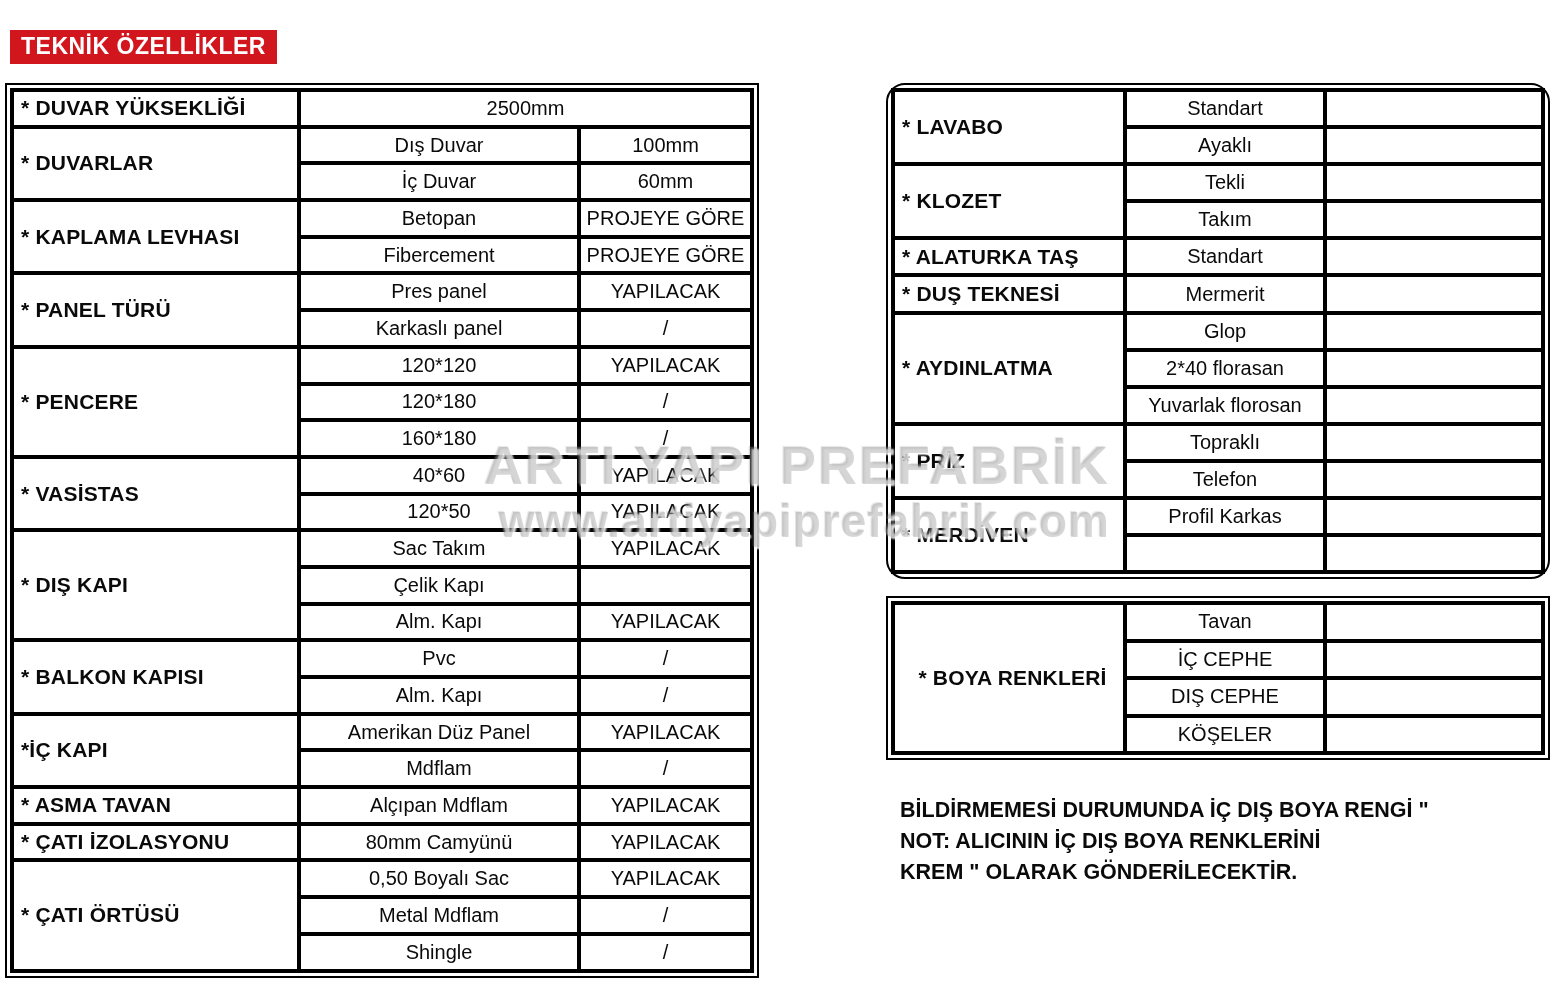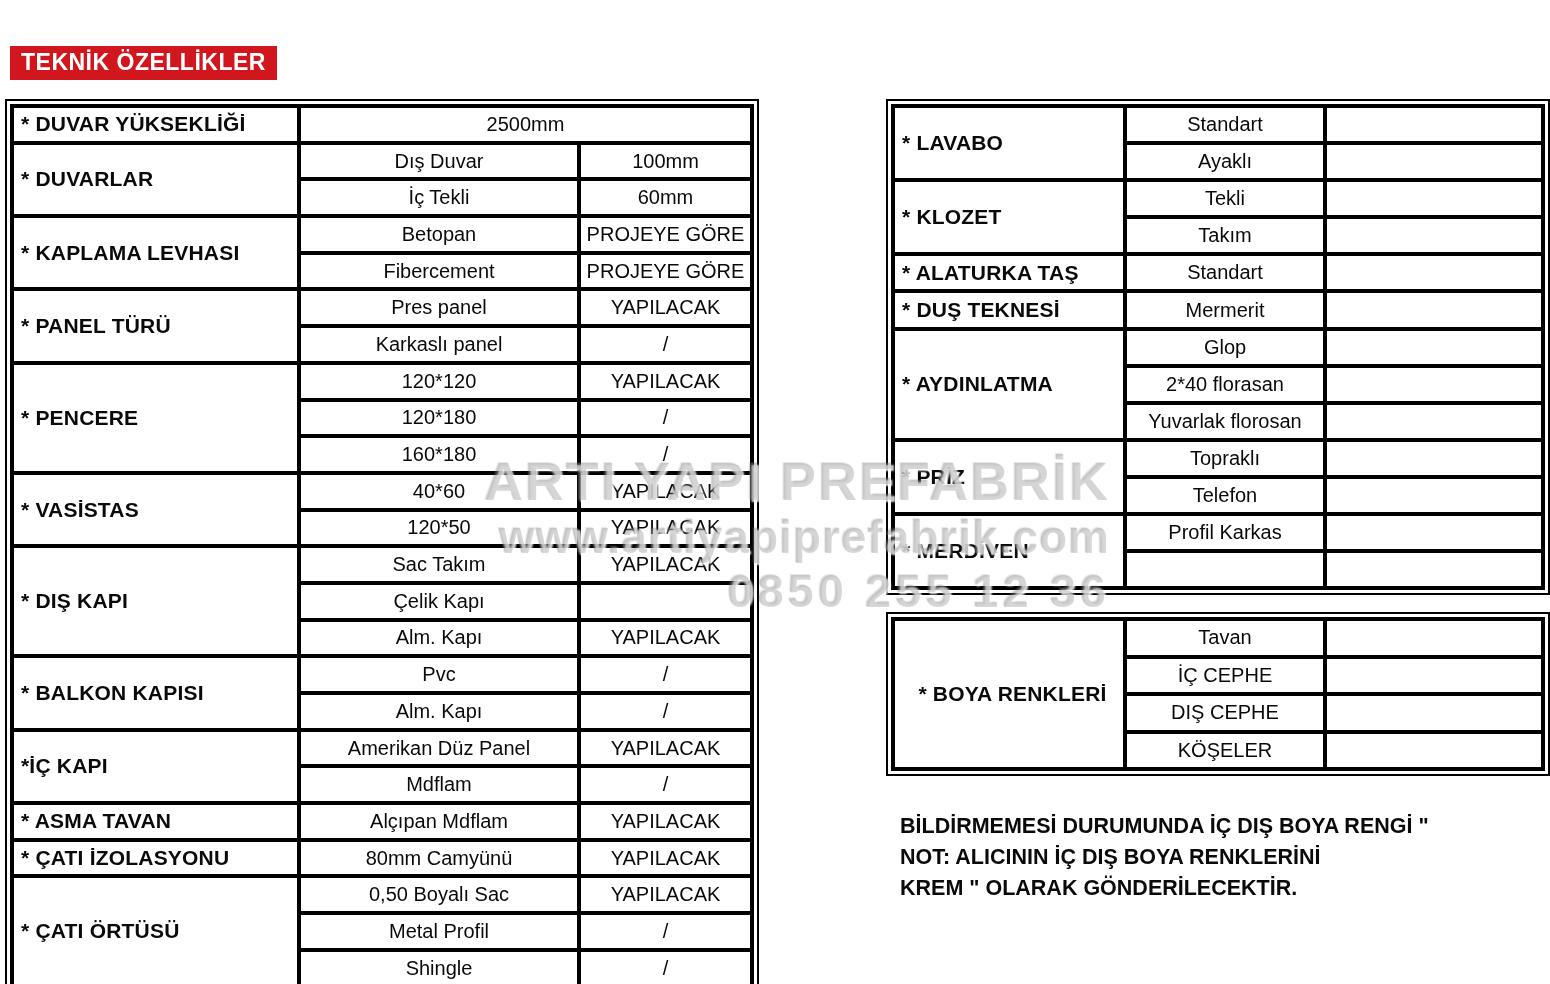--- a/index.html
+++ b/index.html
@@ -3,21 +3,21 @@
 <meta charset="utf-8">
 <style>
   html, body {
     margin: 0; padding: 0;
     width: 1550px; height: 984px;
     background: #ffffff;
     font-family: "Liberation Sans", sans-serif;
     color: #0a0a0a;
     overflow: hidden;
   }
-  #stage { position: relative; width: 1550px; height: 792px; margin-top: 16px; }
+  #stage { position: relative; width: 1550px; height: 792px; }
 
   .banner {
     position: absolute; left: 10px; top: 30px;
     background: #d2161e; color: #ffffff;
     font-weight: bold; font-size: 23px;
     padding: 3px 11px 4px 11px;
     letter-spacing: 0.5px;
     white-space: nowrap;
   }
 
@@ -45,21 +45,21 @@
   }
   table.spec td.opt, table.spec td.val {
     font-size: 20px;
     text-align: center;
   }
   #left-table  td { height: 32.7px; }
   #right-table td { height: 33.1px; }
   #paint-table td { height: 33.5px; text-align: center; }
 
   #left-table  { left: 10px;  top: 88px;  width: 740px; }
-  #right-table { left: 891px; top: 88px;  width: 650px; }
+  #right-table { left: 891px; top: 88px;  width: 650px; border-radius: 14px; }
   #paint-table { left: 891px; top: 601px; width: 650px; }
 
   .note {
     position: absolute; left: 900px; top: 795px; width: 600px;
     font-weight: bold; font-size: 21.5px; line-height: 31px;
     white-space: nowrap;
   }
 
   .watermark {
     position: absolute; left: 470px; top: 436px; width: 640px;
@@ -91,21 +91,21 @@
         <tr>
           <td class="cat" rowspan="1">* DUVAR YÜKSEKLİĞİ</td>
           <td class="opt" colspan="2">2500mm</td>
         </tr>
         <tr>
           <td class="cat" rowspan="2">* DUVARLAR</td>
           <td class="opt">Dış Duvar</td>
           <td class="val">100mm</td>
         </tr>
         <tr>
-          <td class="opt">İç Tekli</td>
+          <td class="opt">İç Duvar</td>
           <td class="val">60mm</td>
         </tr>
         <tr>
           <td class="cat" rowspan="2">* KAPLAMA LEVHASI</td>
           <td class="opt">Betopan</td>
           <td class="val">PROJEYE GÖRE</td>
         </tr>
         <tr>
           <td class="opt">Fibercement</td>
           <td class="val">PROJEYE GÖRE</td>
@@ -181,21 +181,21 @@
           <td class="cat" rowspan="1">* ÇATI İZOLASYONU</td>
           <td class="opt">80mm Camyünü</td>
           <td class="val">YAPILACAK</td>
         </tr>
         <tr>
           <td class="cat" rowspan="3">* ÇATI ÖRTÜSÜ</td>
           <td class="opt">0,50 Boyalı Sac</td>
           <td class="val">YAPILACAK</td>
         </tr>
         <tr>
-          <td class="opt">Metal Profil</td>
+          <td class="opt">Metal Mdflam</td>
           <td class="val">/</td>
         </tr>
         <tr>
           <td class="opt">Shingle</td>
           <td class="val">/</td>
         </tr>
       </tbody>
   </table>
 
   <table class="spec" id="right-table">
@@ -296,16 +296,15 @@
 
   <div class="note">
     <div>BİLDİRMEMESİ DURUMUNDA İÇ DIŞ BOYA RENGİ "</div>
     <div>NOT: ALICININ İÇ DIŞ BOYA RENKLERİNİ</div>
     <div>KREM " OLARAK GÖNDERİLECEKTİR.</div>
   </div>
 
   <div class="watermark">
     <div class="wl1">ARTI YAPI PREFABRİK</div>
     <div class="wl2">www.artiyapiprefabrik.com</div>
-    <div class="wl3">0850 255 12 36</div>
   </div>
 
 </div>
 
 </body></html>

